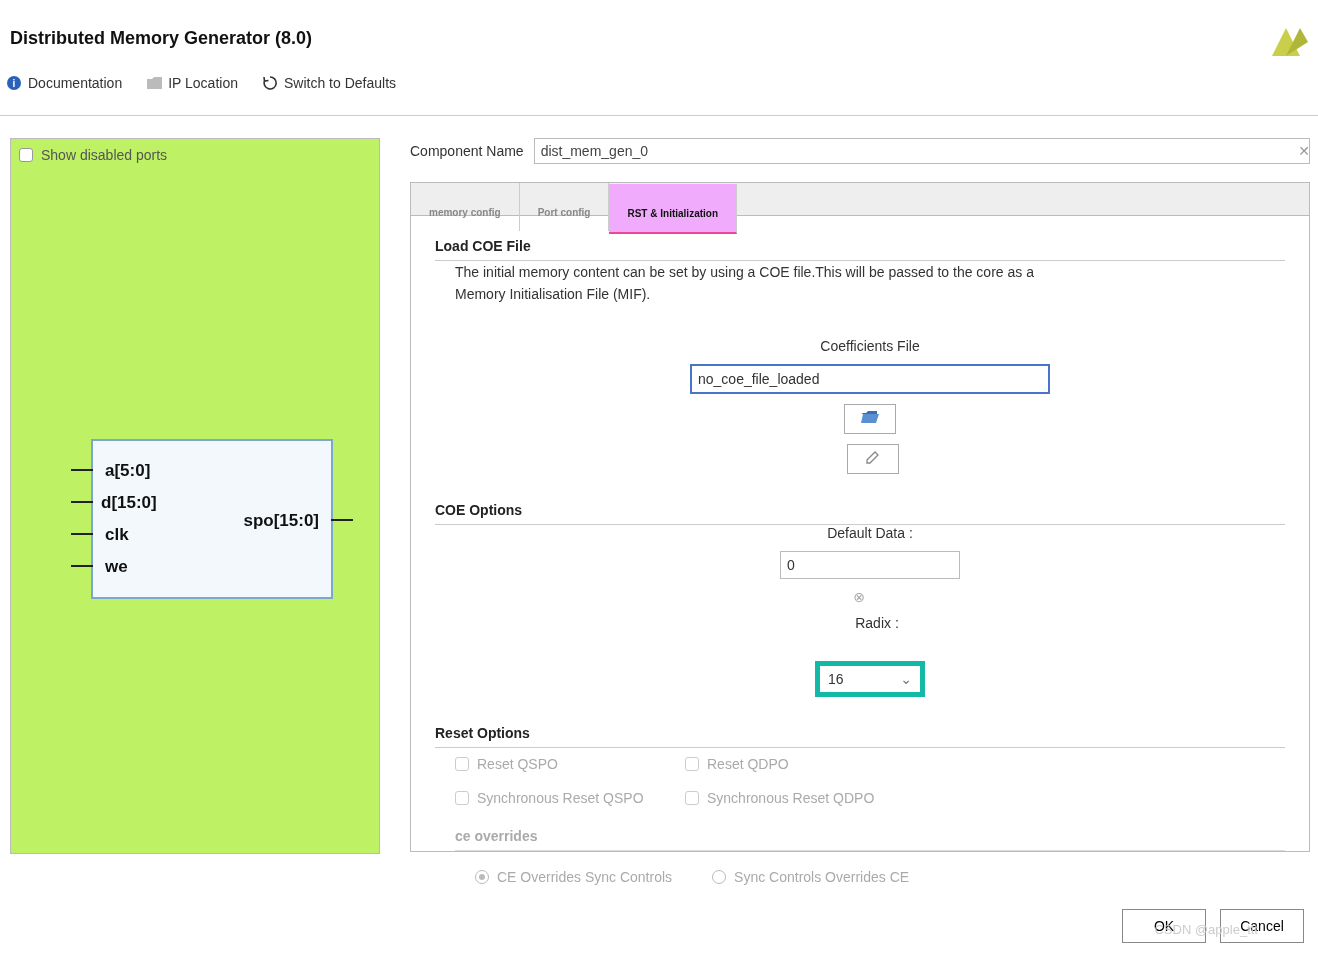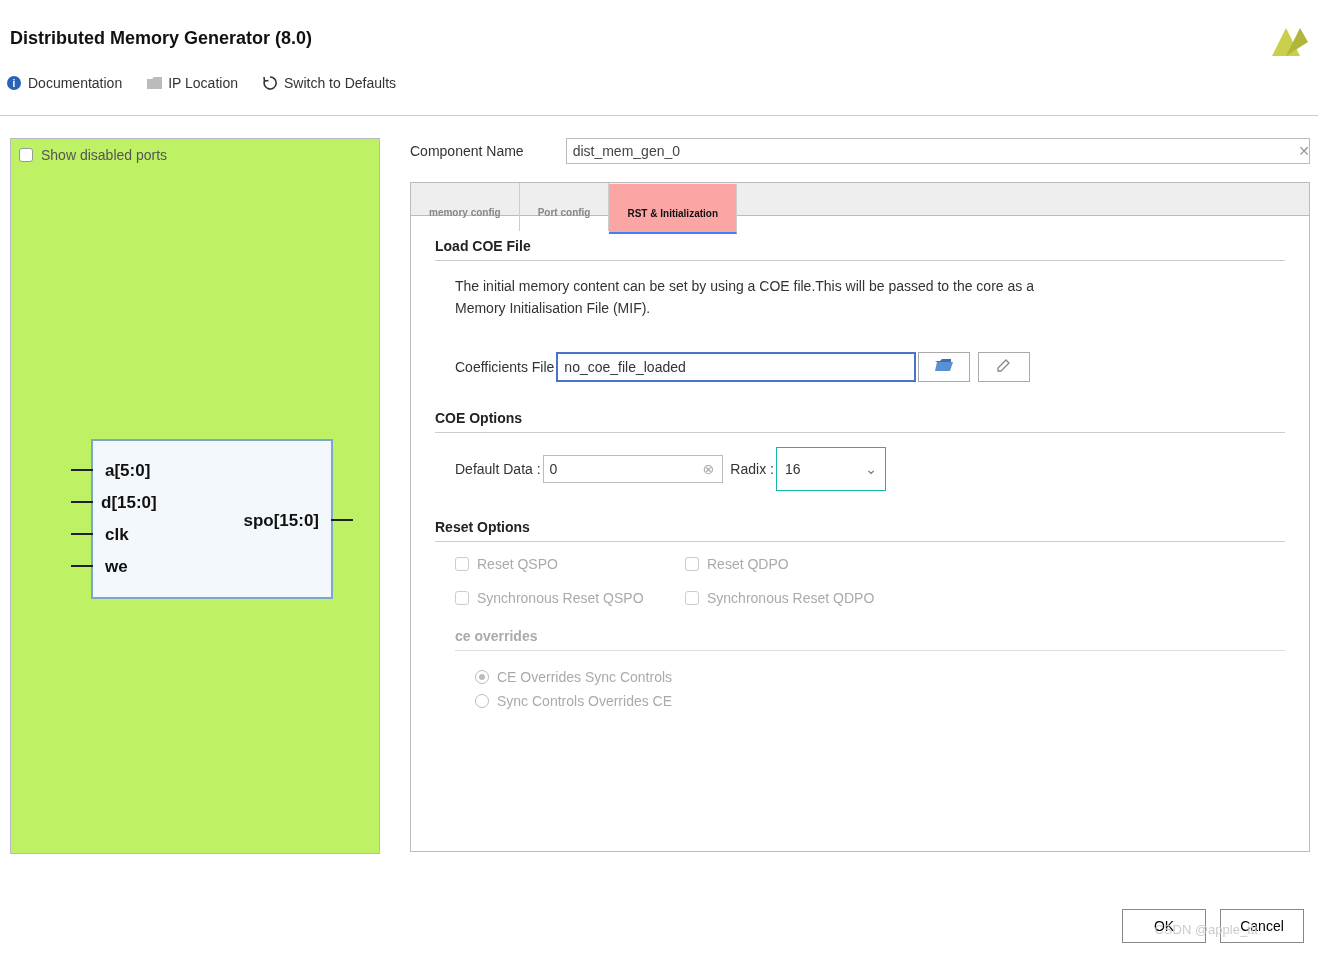--- a/index.html
+++ b/index.html
@@ -19,46 +19,46 @@
 .chk-row { display: flex; align-items: center; gap: 8px; color: #555; font-size: 14px; }
 .chk-box { width: 14px; height: 14px; border: 1px solid #999; border-radius: 3px; background: #fff; }
 
 .ip-symbol { position: absolute; top: 300px; left: 80px; width: 242px; height: 160px; border: 2px solid #7aa7cf; border-radius: 0; background: #f3f8fc; font-weight: bold; }
 .port-in { position: absolute; left: -22px; width: 22px; height: 2px; background: #222; }
 .port-out { position: absolute; right: -22px; width: 22px; height: 2px; background: #222; }
 .port-label { position: absolute; font-size: 17px; color: #111; }
 
 .main-panel { flex: 1; padding-right: 8px; }
 .comp-row { display: flex; align-items: center; gap: 10px; margin-bottom: 18px; }
-.comp-input { flex: 1; height: 26px; border: 1px solid #bbb; padding: 0 6px; font-size: 14px; color: #444; margin-left: 32px; }
+.comp-input { flex: 1; height: 26px; border: 1px solid #bbb; padding: 0 6px; font-size: 14px; color: #444; }
 .clear-x { color: #999; margin-left: -22px; cursor: pointer; }
 
 .tabs { border: 1px solid #bbb; background: #eee; display: flex; height: 34px; }
 .tab { padding: 24px 18px; color: #888; font-weight: bold; font-size: 10px; border-right: 1px solid #ccc; cursor: pointer; text-align: center; }
-.tab.active { background: #fca5a5; color: #111; border-bottom: 2px solid #3b82f6; position: relative; top: 1px; }
+.tab.active { background: #f0abfc; color: #111; border-bottom: 2px solid #ec4899; position: relative; top: 1px; }
 .tab-body { border: 1px solid #bbb; border-top: none; padding: 22px 24px; height: 636px; background: #fff; }
 
-.section-title { font-weight: bold; font-size: 14px; color: #222; border-bottom: 1px solid #ccc; padding-bottom: 6px; margin-bottom: 14px; }
+.section-title { font-weight: bold; font-size: 14px; color: #222; border-bottom: 1px solid #ccc; padding-bottom: 6px; }
 .section-text { color: #333; font-size: 14px; line-height: 1.6; margin: 0 0 32px 20px; max-width: 600px; }
-.field-row { display: flex; align-items: center; gap: 2px; margin: 0 0 28px 20px; }
+.field-row { display: flex; align-items: center; gap: 10px; margin: 0 0 28px 20px; flex-direction: column; }
 .field-label { font-size: 14px; color: #333; }
 .coe-input { width: 360px; height: 30px; border: 2px solid #4a74c9; padding: 0 6px; font-size: 14px; color: #333; }
 .sq-btn { width: 52px; height: 30px; border: 1px solid #aaa; background: #fff; display: flex; align-items: center; justify-content: center; cursor: pointer; }
 .sq-btn + .sq-btn { margin-left: 6px; }
 
 .dd-input { width: 180px; height: 28px; border: 1px solid #bbb; padding: 0 6px; font-size: 14px; color: #333; }
-.select-box { width: 110px; height: 44px; border: 1px solid #14b8a6; display: flex; align-items: center; justify-content: space-between; padding: 0 8px; font-size: 14px; color: #333; cursor: pointer; }
+.select-box { width: 110px; height: 36px; border: 5px solid #14b8a6; display: flex; align-items: center; justify-content: space-between; padding: 0 8px; font-size: 14px; color: #333; cursor: pointer; margin-top: 20px; }
 .chev { color: #777; }
 
 .opt-grid { display: grid; grid-template-columns: 230px 230px; row-gap: 18px; margin: 8px 0 22px 20px; }
 .opt { display: flex; align-items: center; gap: 8px; color: #aaa; }
 .opt .chk-box { border-color: #ccc; }
 
 .sub-title { font-weight: bold; color: #aaa; border-bottom: 1px solid #ddd; padding-bottom: 6px; margin: 8px 0 18px 20px; }
-.radio-row { display: flex; gap: 8px; margin-left: 40px; color: #aaa; flex-direction: column; }
+.radio-row { display: flex; gap: 40px; margin-left: 40px; color: #aaa; }
 .radio-dot { width: 14px; height: 14px; border: 1px solid #bbb; border-radius: 50%; display: inline-flex; align-items: center; justify-content: center; }
 .radio-dot.sel::after { content: ""; width: 6px; height: 6px; border-radius: 50%; background: #bbb; }
 
 .footer { position: absolute; bottom: 14px; right: 14px; display: flex; gap: 14px; }
 .dlg-btn { min-width: 84px; height: 34px; border: 1px solid #888; background: #fff; font-size: 14px; cursor: pointer; }
 
 .wm { position: absolute; bottom: 20px; right: 60px; color: #ccc; font-size: 13px; pointer-events: none; }
 </style>
 </head>
 <body>

